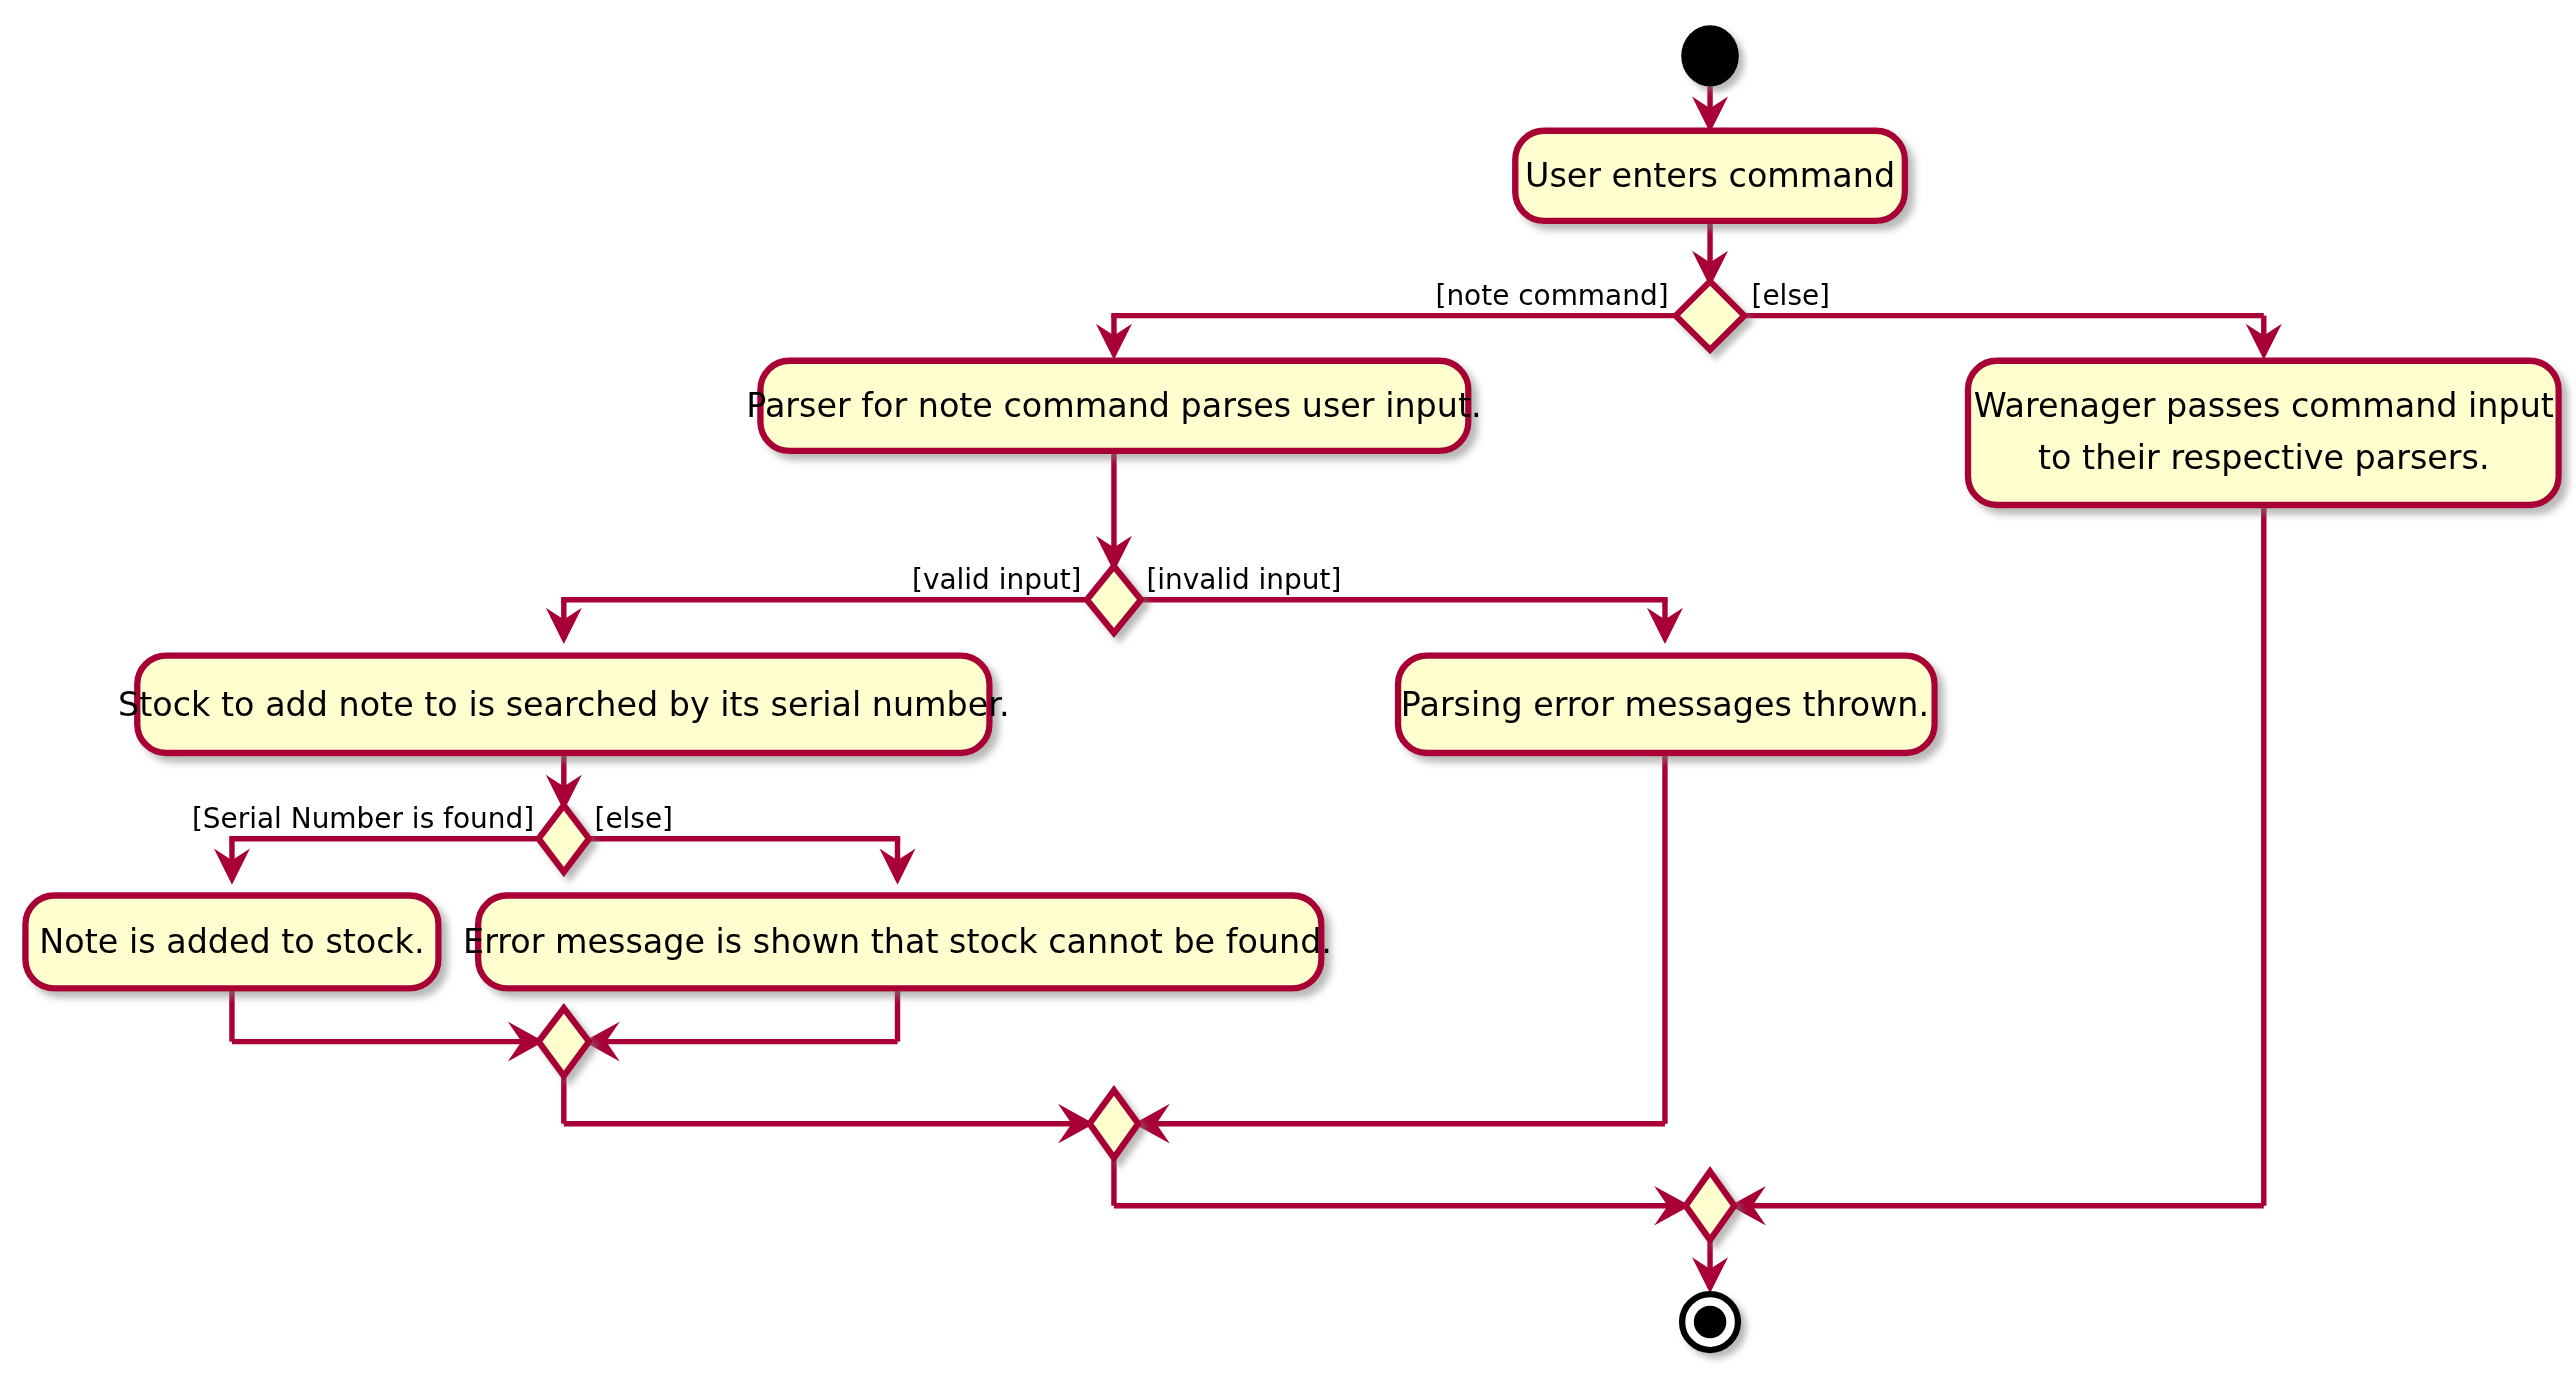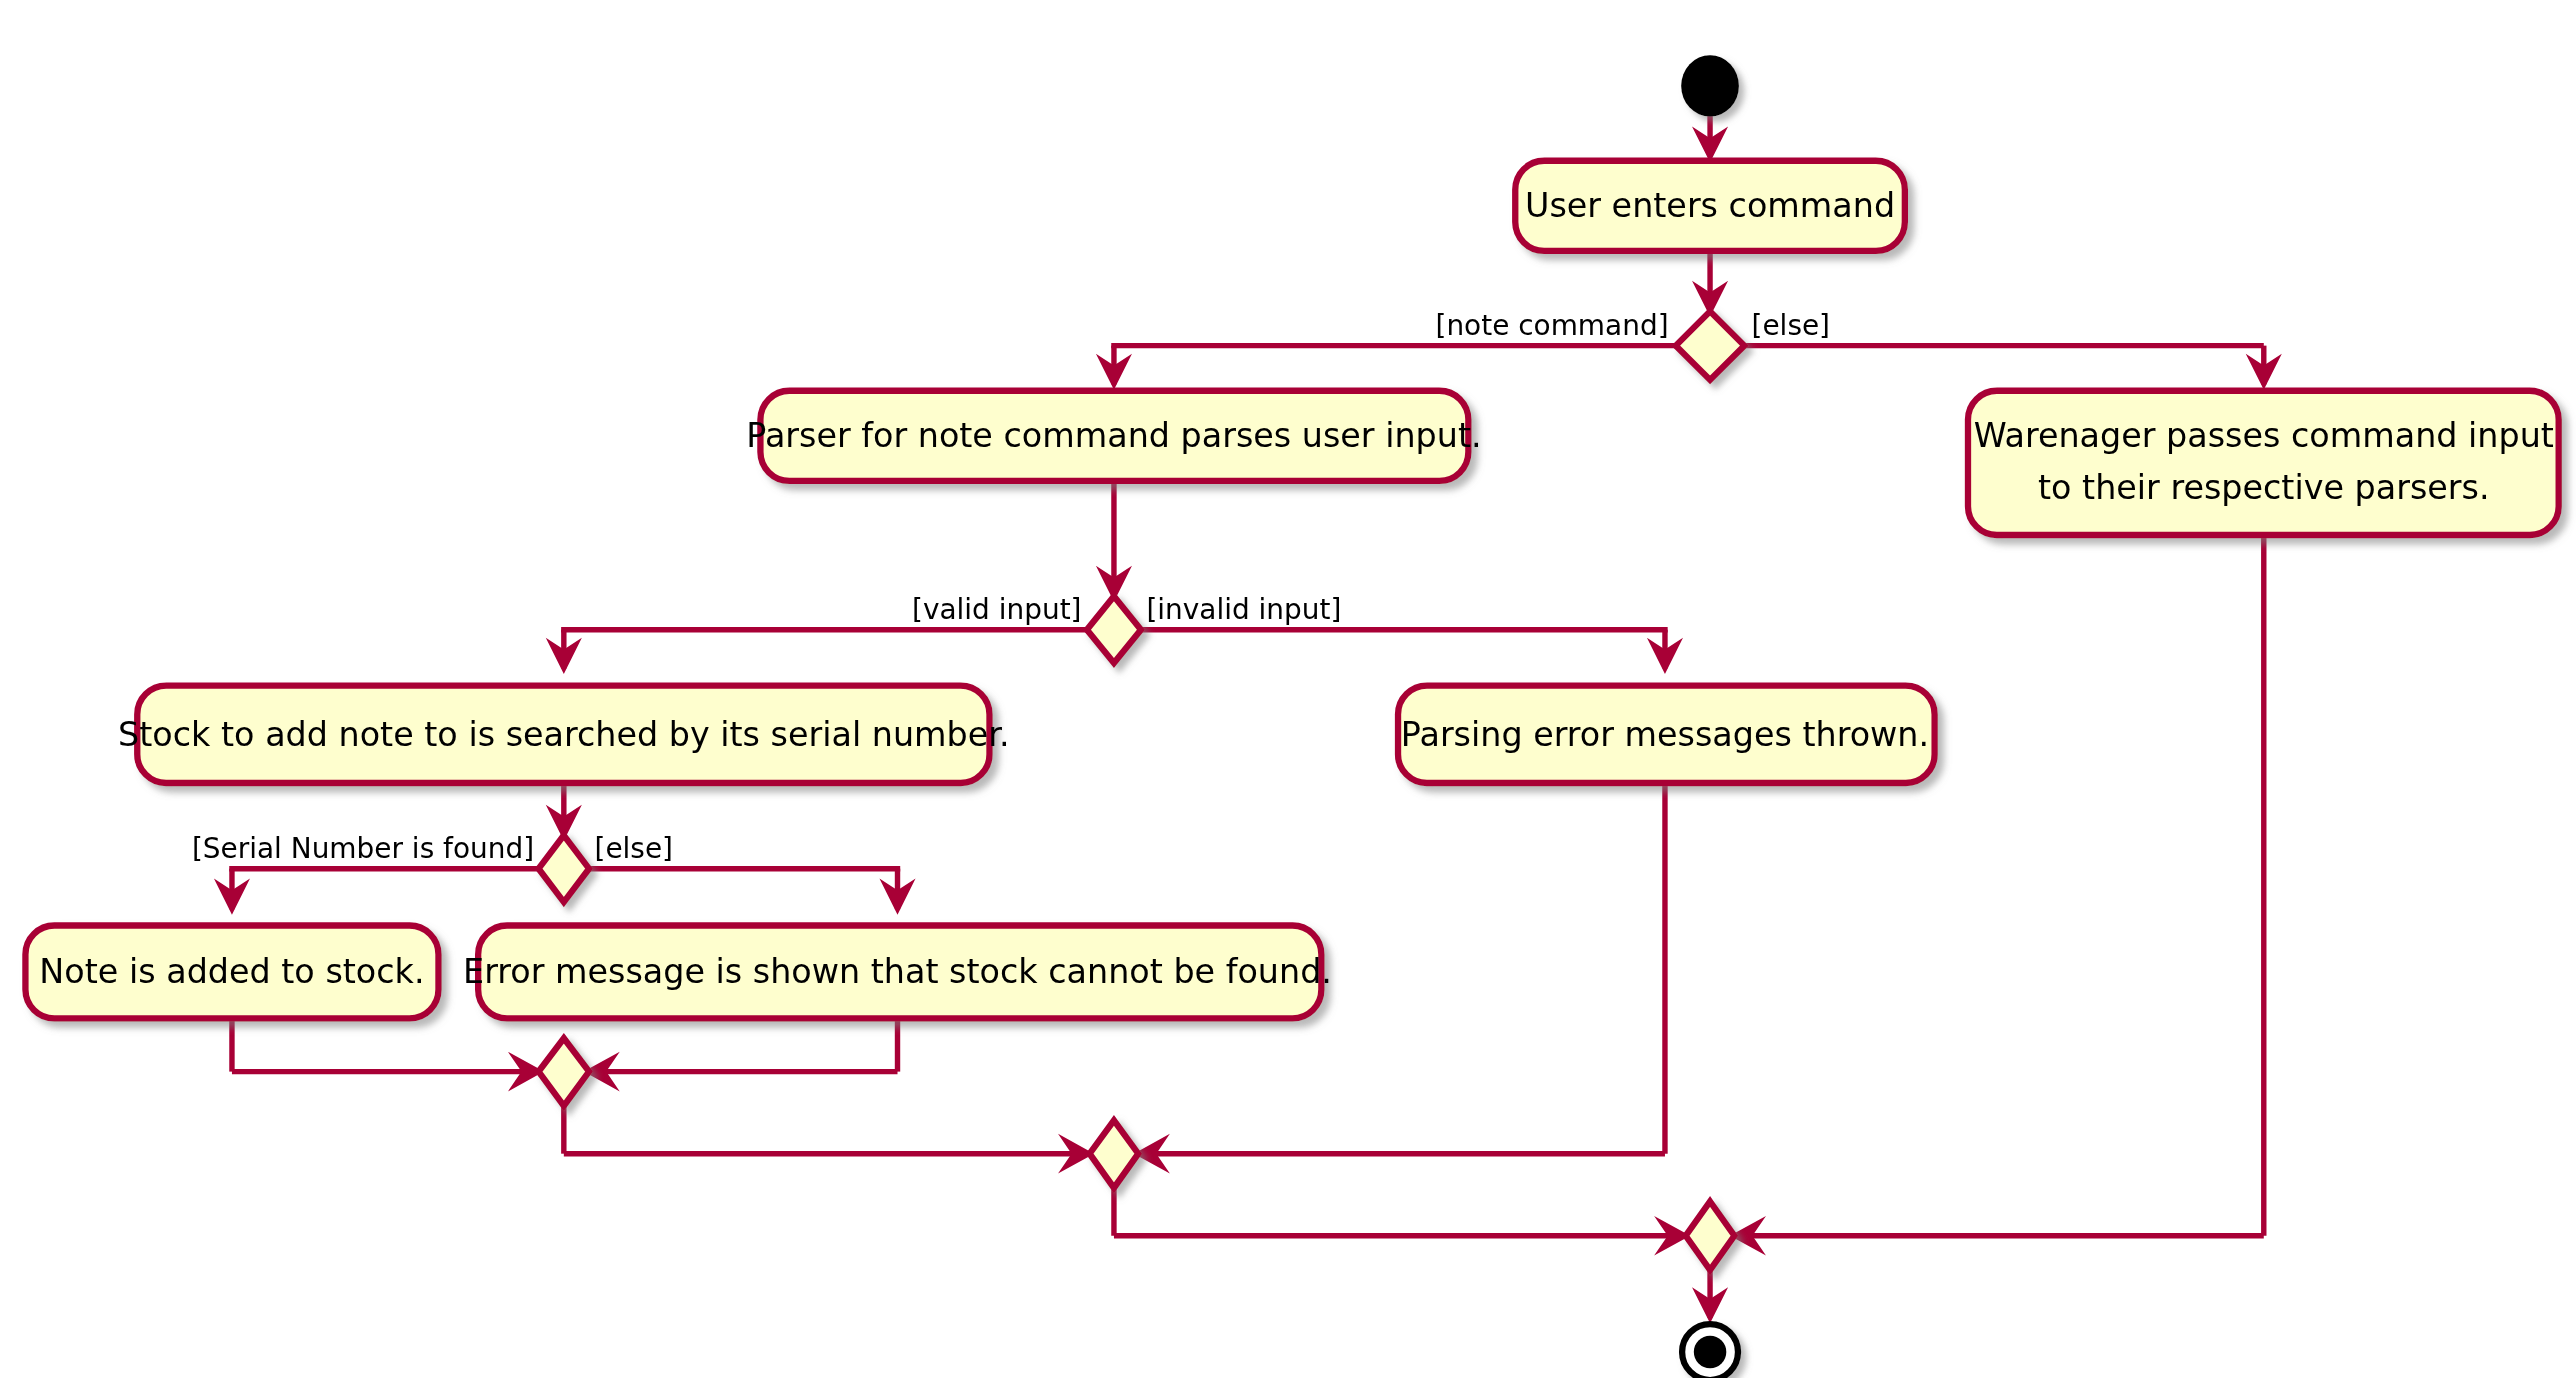--- a/index.html
+++ b/index.html
@@ -11,21 +11,20 @@
   body {
     width: 2576px;
     height: 1378px;
     font-family: "DejaVu Sans", sans-serif;
     overflow: hidden;
   }
   #diagram-root {
     position: relative;
     width: 2576px;
     height: 1046px;
-    margin-top: 30px;
   }
   svg#activity-svg {
     display: block;
     width: 2576px;
     height: 1378px;
   }
   .node-text {
     font-family: "DejaVu Sans", sans-serif;
     font-size: 37px;
     fill: #000000;

